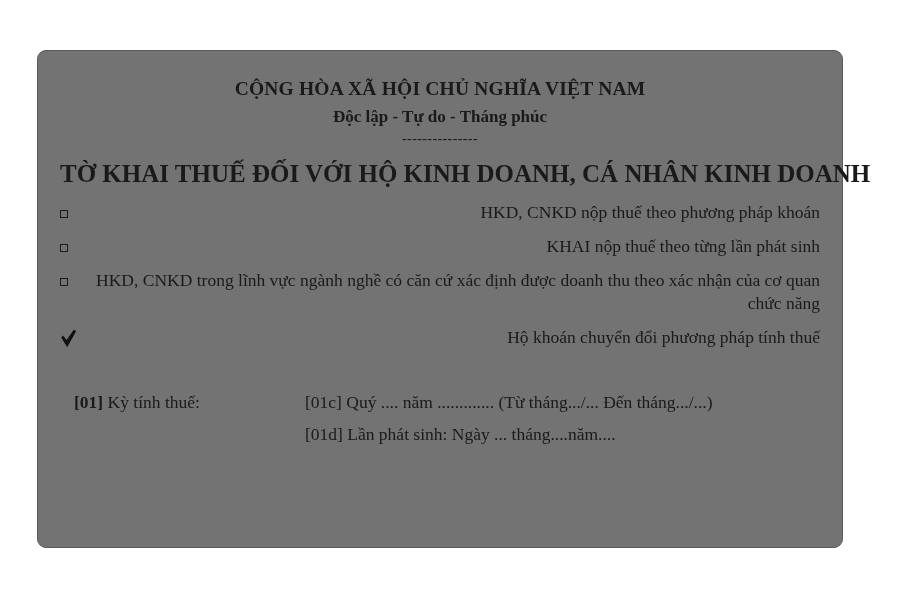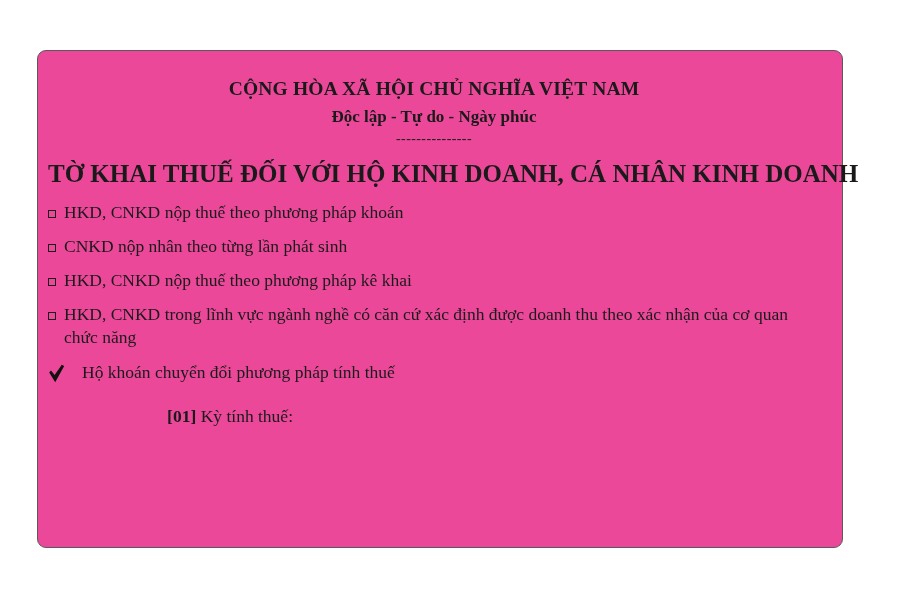--- a/index.html
+++ b/index.html
@@ -23,24 +23,24 @@
   }
 
   
   .doc-card {
     position: absolute;
     left: 37px;
     top: 50px;
     width: 806px;
     height: 498px;
     box-sizing: border-box;
-    background: #ec4899;
+    background: #737373;
     border: 1.2px solid #5a5a5a;
     border-radius: 9px;
-    padding: 26px 22px 10px 10px;
+    padding: 26px 22px 10px 22px;
   }
 
   
   .doc-header {
     text-align: center;
   }
   .national-name {
     font-weight: bold;
     font-size: 19.5px;
     letter-spacing: 0.2px;
@@ -67,20 +67,21 @@
     font-weight: bold;
     font-size: 25px;
     line-height: 1.25;
     margin-top: 11px;
     white-space: nowrap;
   }
 
   
   .options {
     margin-top: 12px;
+    text-align: right;
   }
   .option-row {
     display: flex;
     align-items: flex-start;
     font-size: 17.5px;
     line-height: 1.32;
     margin-bottom: 11px;
   }
   .option-row:last-child {
     margin-bottom: 3px;
@@ -110,25 +111,24 @@
     left: 0;
     top: 2px;
   }
 
   .option-text {
     flex: 1 1 auto;
   }
 
   
   .period-section {
-    margin-top: 16px;
+    margin-top: 36px;
     display: flex;
     align-items: flex-start;
     font-size: 17.5px;
-    text-align: right;
   }
   .period-label {
     flex: 0 0 auto;
     width: 245px;
     padding-left: 14px;
     box-sizing: border-box;
     line-height: 1.85;
     white-space: nowrap;
   }
   .period-label .code {
@@ -144,43 +144,39 @@
 </style>
 </head>
 <body>
 
 <div class="page">
 
   <div class="doc-card">
 
     <div class="doc-header">
       <div class="national-name">CỘNG HÒA XÃ HỘI CHỦ NGHĨA VIỆT NAM</div>
-      <div class="motto">Độc lập - Tự do - Ngày phúc</div>
+      <div class="motto">Độc lập - Tự do - Tháng phúc</div>
       <div class="divider-dashes">---------------</div>
     </div>
 
     <div class="form-title">TỜ KHAI THUẾ ĐỐI VỚI HỘ KINH DOANH, CÁ NHÂN KINH DOANH</div>
 
     <div class="options">
 
       <div class="option-row">
         <span class="checkbox-empty"></span>
         <span class="option-text">HKD, CNKD nộp thuế theo phương pháp khoán</span>
       </div>
 
       <div class="option-row">
         <span class="checkbox-empty"></span>
-        <span class="option-text">CNKD nộp nhân theo từng lần phát sinh</span>
-      </div>
-
-
-      <div class="option-row">
-        <span class="checkbox-empty"></span>
-        <span class="option-text">HKD, CNKD nộp thuế theo phương pháp kê khai</span>
-      </div>
+        <span class="option-text">KHAI nộp thuế theo từng lần phát sinh</span>
+      </div>
+
+
 
       <div class="option-row">
         <span class="checkbox-empty"></span>
         <span class="option-text">HKD, CNKD trong lĩnh vực ngành nghề có căn cứ xác định được doanh thu theo xác nhận của cơ quan chức năng</span>
       </div>
 
       <div class="option-row">
         <span class="checkbox-checked">
           <svg width="17" height="19" viewBox="0 0 17 19" aria-hidden="true">
             <path d="M1.2 8.4 L3.0 6.4 L6.6 11.0 L13.8 0.8 L16.2 2.0 L7.2 18.2 Z" fill="#111111"></path>
@@ -192,18 +188,20 @@
     </div>
 
     <div class="period-section">
 
       <div class="period-label">
         <span class="code">[01]</span>
         <span>Kỳ tính thuế:</span>
       </div>
 
       <div class="period-items">
+        <div class="period-item">[01c] Quý .... năm ............. (Từ tháng.../... Đến tháng.../...)</div>
+        <div class="period-item">[01d] Lần phát sinh: Ngày ... tháng....năm....</div>
       </div>
 
     </div>
 
   </div>
 </div>
 
 </body></html>

